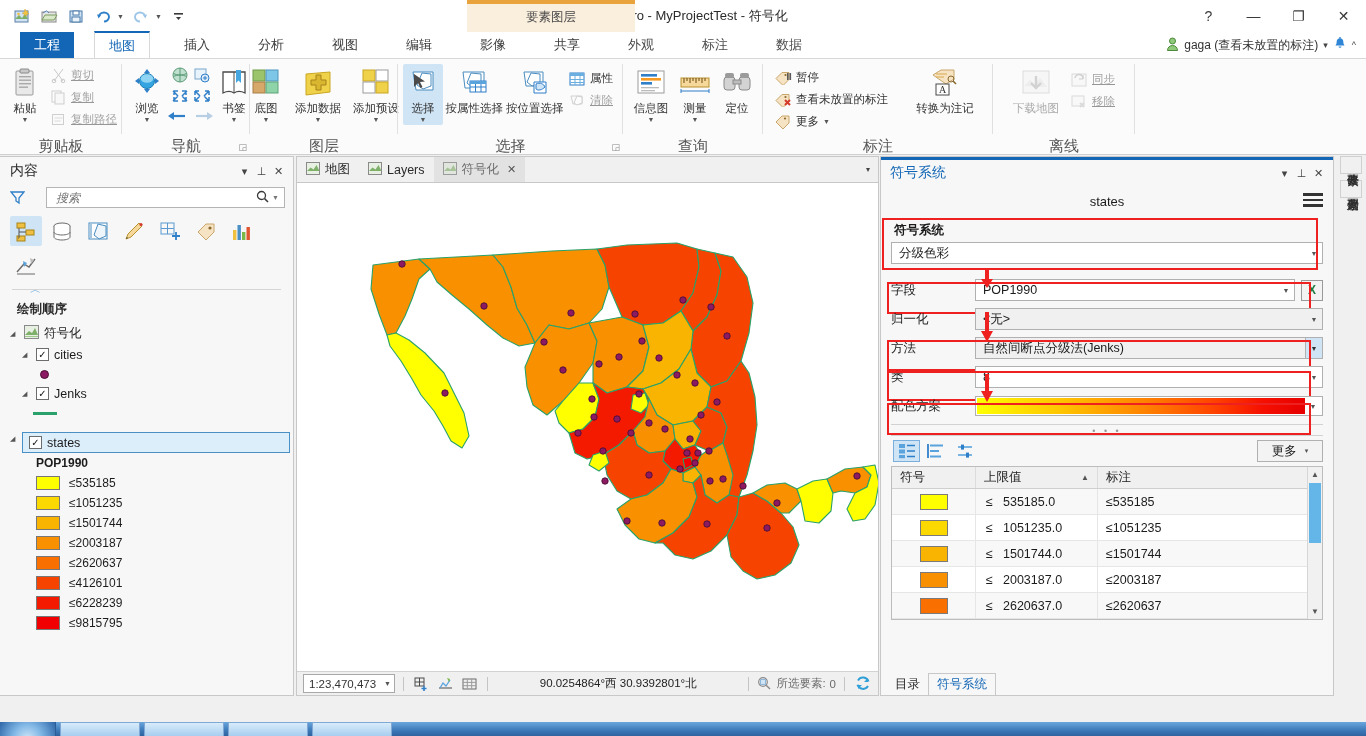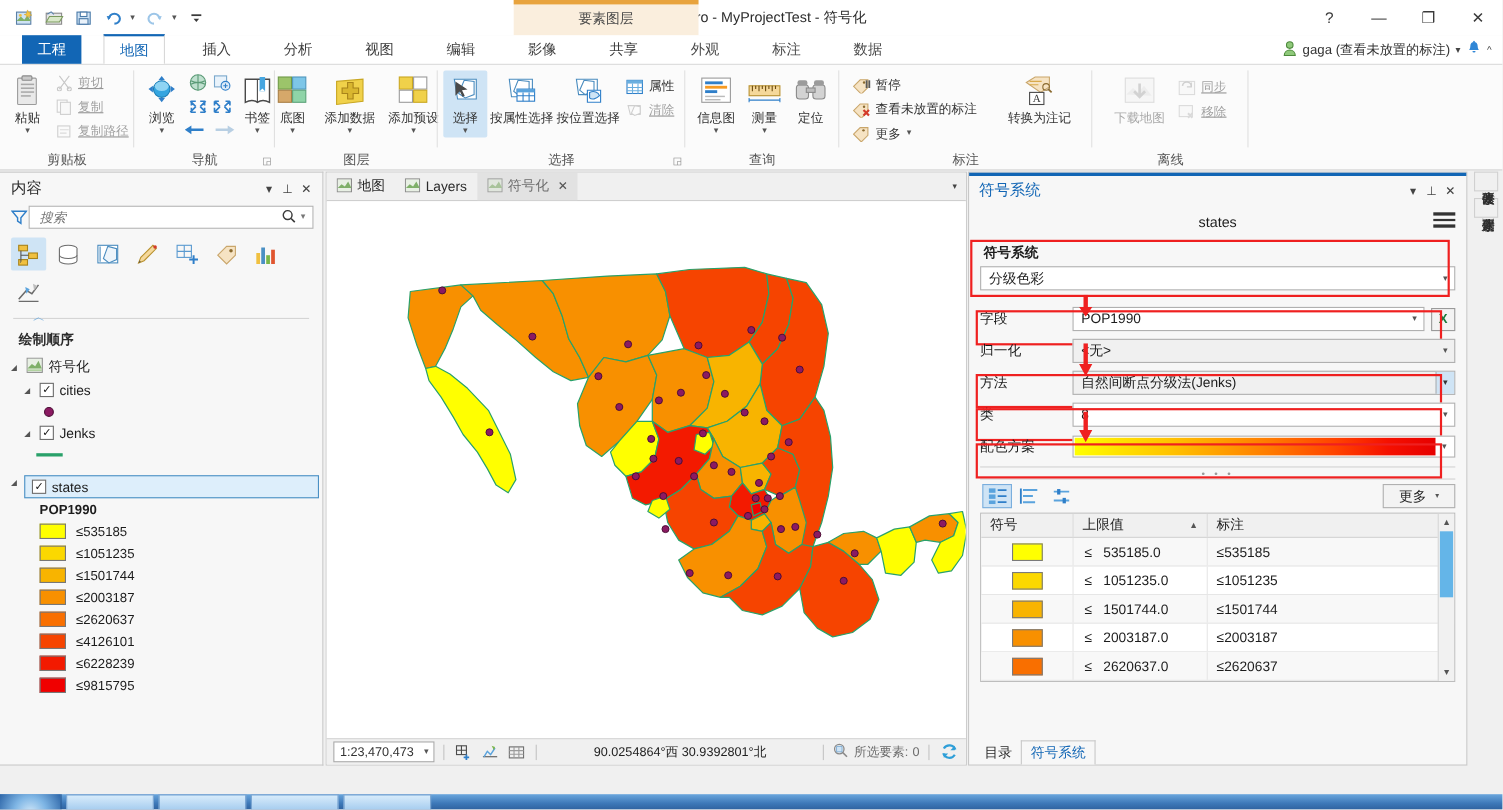--- a/index.html
+++ b/index.html
@@ -64,21 +64,21 @@
   .acct .chev { font-size:9px; color:#444; }
 
   
   .ribbon {
     position:absolute; left:0; top:59px; width:1366px; height:96px;
     background:#fbfbfb; border-bottom:1px solid #d0d0d0;
     display:flex; align-items:stretch;
   }
   .group { position:relative; display:flex; flex-direction:column; padding:2px 5px 0 5px; }
   .group .gbody { flex:1; display:flex; align-items:flex-start; gap:2px; padding-top:3px; }
-  .group .gname { height:17px; font-size:12px; color:#555; text-align:center; line-height:17px; }
+  .group .gname { height:17px; font-size:15px; color:#555; text-align:center; line-height:17px; }
   .group .divider { position:absolute; right:0; top:5px; bottom:20px; width:1px; background:#e0e0e0; }
   .dlg { position:absolute; right:3px; bottom:2px; font-size:9px; color:#888; cursor:pointer; }
 
   .bigbtn {
     width:auto; min-width:40px; padding:2px 4px; display:flex; flex-direction:column;
     align-items:center; justify-content:flex-start; cursor:pointer; border-radius:2px;
   }
   .bigbtn.sel { background:#cfe4f5; }
   .bigbtn.dis { opacity:0.42; cursor:default; }
   .bigbtn .glyph { height:34px; display:flex; align-items:center; justify-content:center; }
@@ -94,21 +94,21 @@
   .smallbtn .sd { font-size:7px; color:#555; }
 
   
   .contents {
     position:absolute; left:0; top:156px; width:294px; height:540px;
     background:#f7f7f7; border:1px solid #c8c8c8; border-left:none;
   }
   .paneHdr { height:28px; display:flex; align-items:center; padding:0 6px 0 10px; }
   .paneHdr .ptitle { font-size:14px; color:#2b2b2b; flex:1; }
   .paneHdr .pbtn { width:17px; text-align:center; color:#444; cursor:pointer; font-size:11px; }
-  .searchrow { display:flex; align-items:center; gap:0; padding:2px 8px 4px 8px; }
+  .searchrow { display:flex; align-items:center; gap:20px; padding:2px 8px 4px 8px; }
   .filtericon { width:18px; height:18px; display:flex; align-items:center; justify-content:center; }
   .searchbox { flex:1; height:21px; background:#fff; border:1px solid #b4b4b4;
                display:flex; align-items:center; padding:0 3px 0 7px; }
   .searchbox input { flex:1; border:none; outline:none; font-size:12px; font-style:italic;
                      color:#777; background:transparent; font-family:inherit; }
   .searchbox .mag { color:#4a4a4a; font-size:12px; padding:0 3px; }
   .searchbox .cv { font-size:7px; color:#777; padding-right:2px; }
 
   .toolstrip { display:flex; flex-wrap:wrap; gap:4px; padding:4px 8px 0 10px; }
   .tsbtn { width:32px; height:30px; display:flex; align-items:center; justify-content:center;
@@ -373,21 +373,21 @@
             </span>
             <span class="sl">复制路径</span>
           </div>
         </div>
       </div>
       <div class="gname">剪贴板</div>
       <div class="divider"></div>
     </div>
 
     <div class="group" style="width:128px;">
-      <div class="gbody" style="gap:0;font-family:Liberation Serif, serif;">
+      <div class="gbody" style="gap:0;">
         <div class="bigbtn" style="width:40px">
           <span class="glyph">
             <svg width="32" height="30" viewBox="0 0 32 30">
                 <circle cx="16" cy="13" r="7.5" fill="#34a5e0" stroke="#1b7db5"></circle>
                 <ellipse cx="16" cy="10.5" rx="6.3" ry="4.3" fill="#8fd4f3"></ellipse>
                 <path d="M4 13l4-3v6zM28 13l-4-3v6zM16 1l3 4h-6zM16 25l3-4h-6z" fill="#2f7fc9"></path>
               </svg>
           </span>
           <span class="lbl">浏览</span>
           <span class="drop">▼</span>

